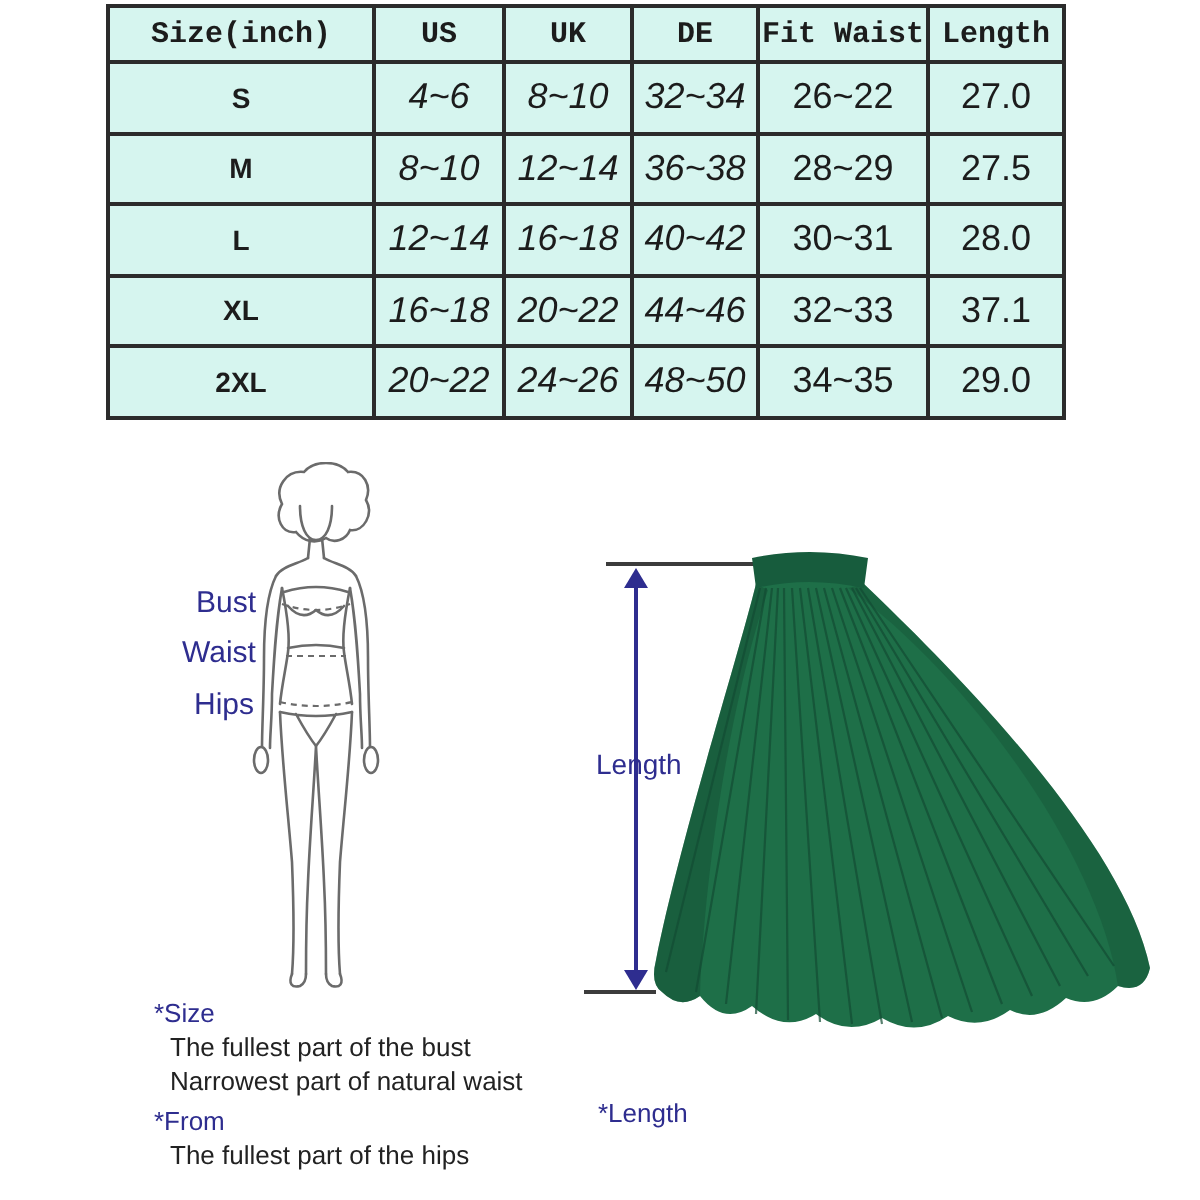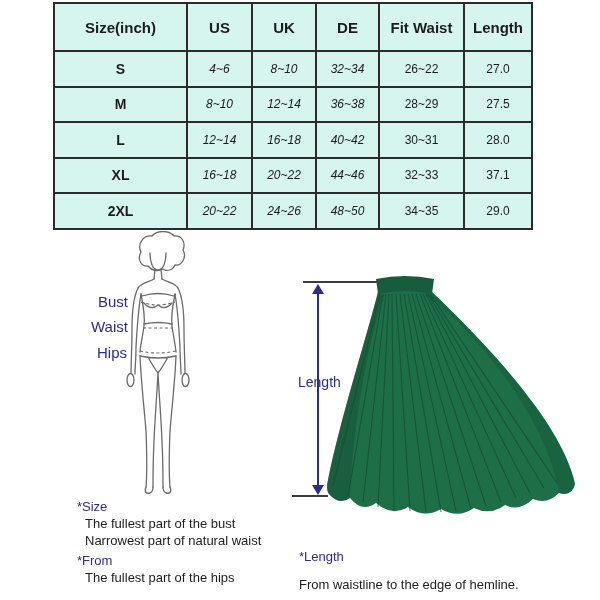--- a/index.html
+++ b/index.html
@@ -4,25 +4,25 @@
 <style>
   html,body{margin:0;padding:0;background:#fff;}
   .canvas{position:relative;width:600px;height:600px;background:#ffffff;
           font-family:"Liberation Sans",sans-serif;overflow:hidden;}
 
   
   .size-table{position:absolute;left:53px;top:2px;border-collapse:collapse;
               table-layout:fixed;background:var(--table_bg);}
   .size-table th,.size-table td{border:2px solid var(--table_border);
               text-align:center;vertical-align:middle;color:#1c1c1c;padding:0;}
-  .size-table thead tr{height:48px;}
+  .size-table thead tr{height:28px;font-family:Liberation Mono, monospace;}
   .size-table tbody tr{height:35.5px;}
   .size-table th{font-size:15px;font-weight:bold;}
   td.size-cell{font-size:14px;font-weight:bold;}
-  td.val{font-size:12px;}
+  td.val{font-size:18px;}
   td.ital{font-style:italic;}
 
   
   .fig-label{position:absolute;color:var(--navy);font-size:15px;}
   .len-label{position:absolute;color:var(--navy);font-size:14px;}
 
   .hline{position:absolute;height:2px;background:var(--line_dark);}
   .vline{position:absolute;width:2px;background:var(--navy);}
   .arrow{position:absolute;width:0;height:0;
          border-left:6px solid transparent;border-right:6px solid transparent;}
@@ -159,16 +159,15 @@
   <div class="notes notes-left" style="left:77px;top:498px">
     <div class="note-title">*Size</div>
     <div class="note-desc">The fullest part of the bust</div>
     <div class="note-desc">Narrowest part of natural waist</div>
     <div class="note-title nt">*From</div>
     <div class="note-desc">The fullest part of the hips</div>
   </div>
 
   <div class="notes notes-right" style="left:299px;top:548px">
     <div class="note-title">*Length</div>
-    <div class="note-desc">From waistline to the edge of hemline.</div>
   </div>
 
 </div>
 
 </body></html>

